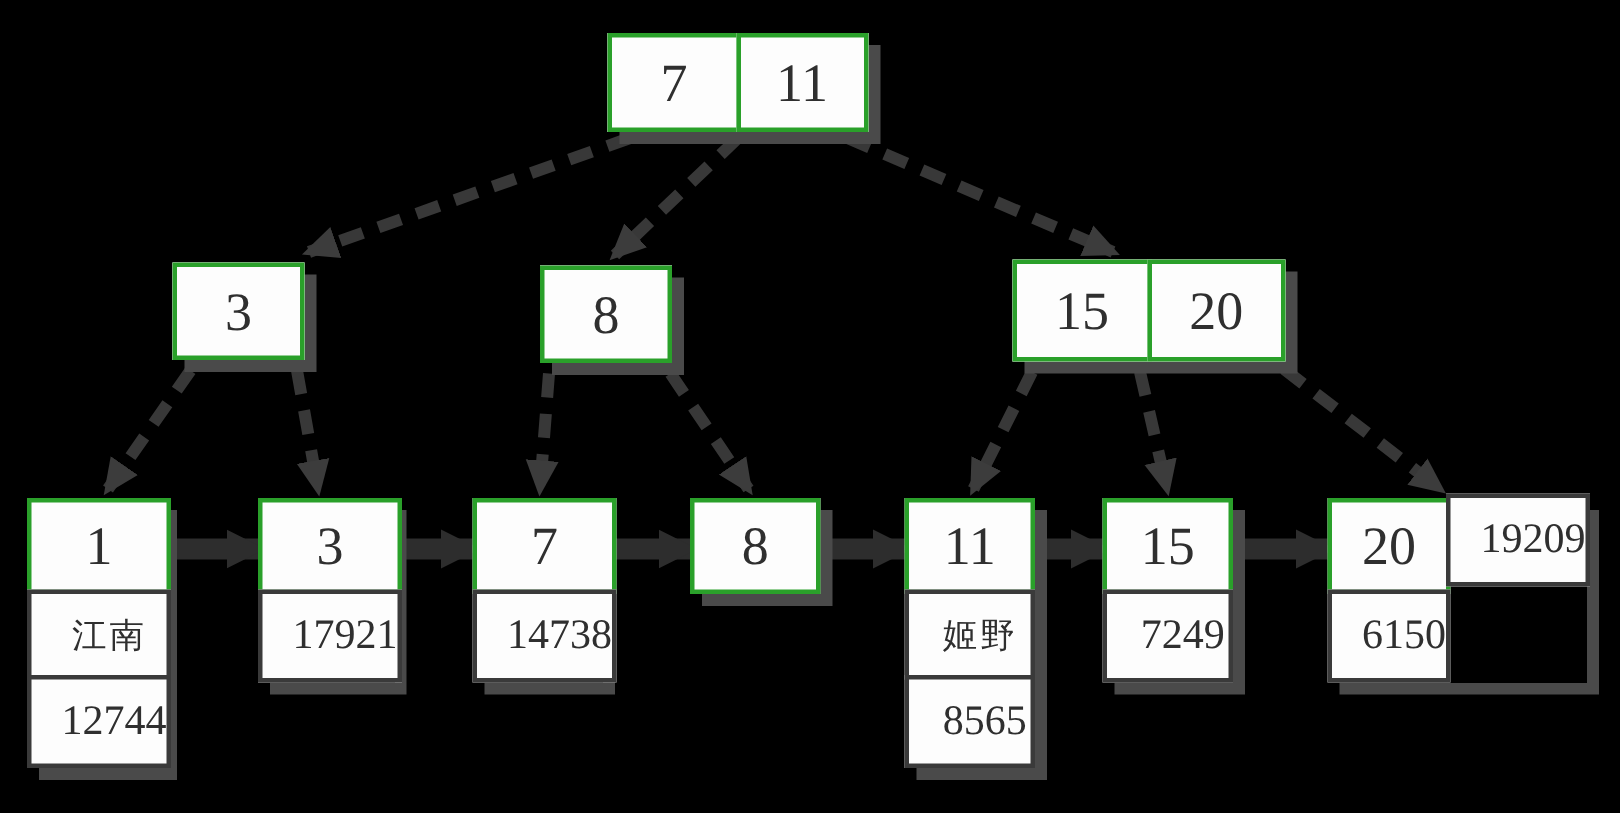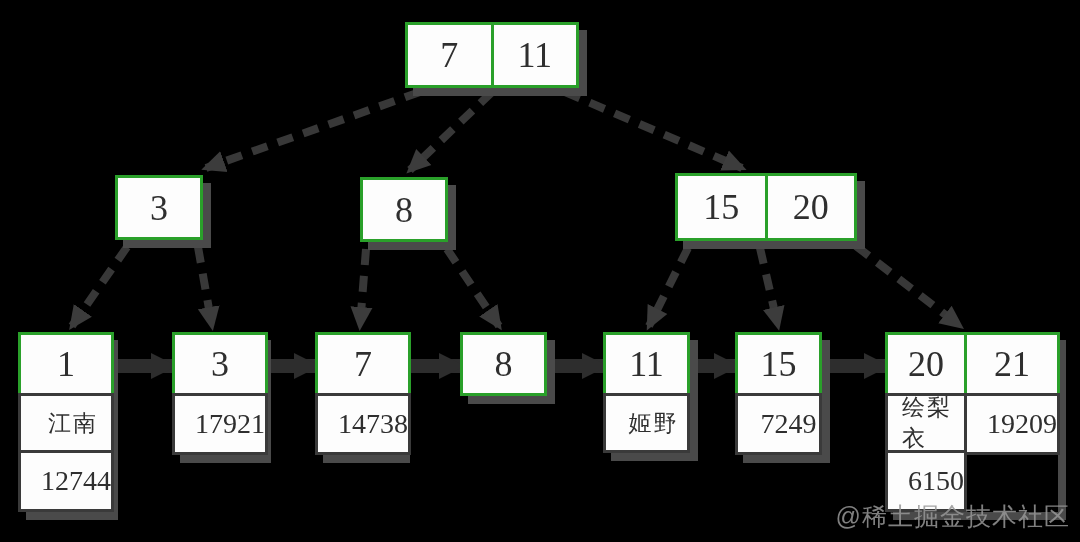--- a/index.html
+++ b/index.html
@@ -143,36 +143,34 @@
   <div class="leaf" style="left:460px; top:332px; width:87px">
     <div class="leaf-col">
       <div class="cell key">8</div>
     </div>
   </div>
 
   <div class="leaf" style="left:603px; top:332px; width:87px">
     <div class="leaf-col">
       <div class="cell key">11</div>
       <div class="cell name">姬野</div>
+      <div class="cell val">8565</div>
     </div>
   </div>
 
   <div class="leaf" style="left:735px; top:332px; width:87px">
     <div class="leaf-col">
       <div class="cell key">15</div>
       <div class="cell val">7249</div>
     </div>
   </div>
 
   <div class="leaf" style="left:885px; top:332px; width:173px">
     <div class="leaf-col">
       <div class="cell key">20</div>
-      <div class="cell name">绘梨衣</div>
       <div class="cell val">6150</div>
     </div>
     <div class="leaf-col">
-      <div class="cell key">21</div>
       <div class="cell val">19209</div>
     </div>
   </div>
 
-  <div class="watermark">@稀土掘金技术社区</div>
 </div>
 
 </body></html>

